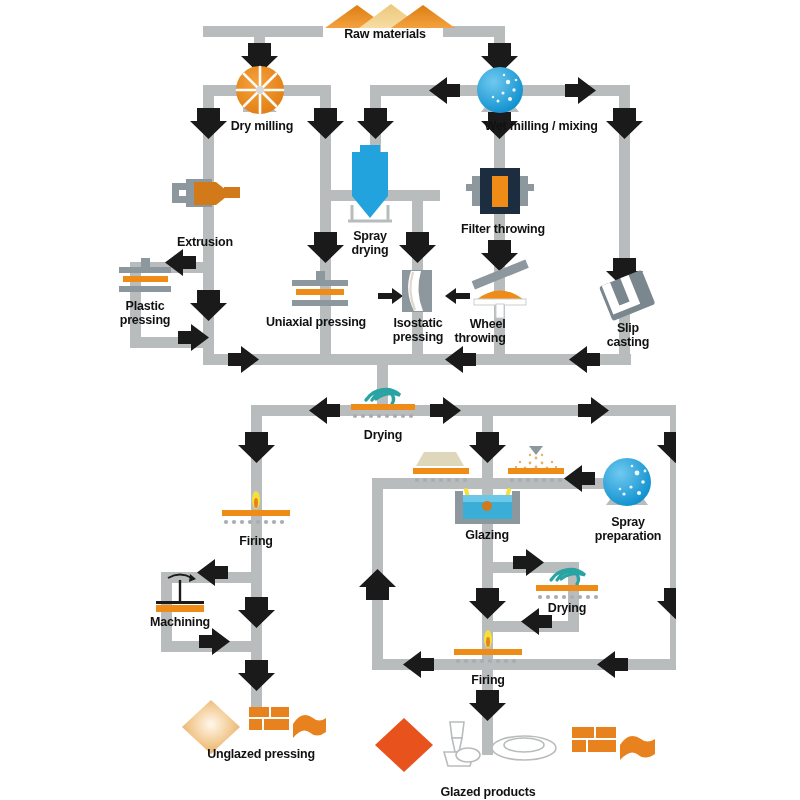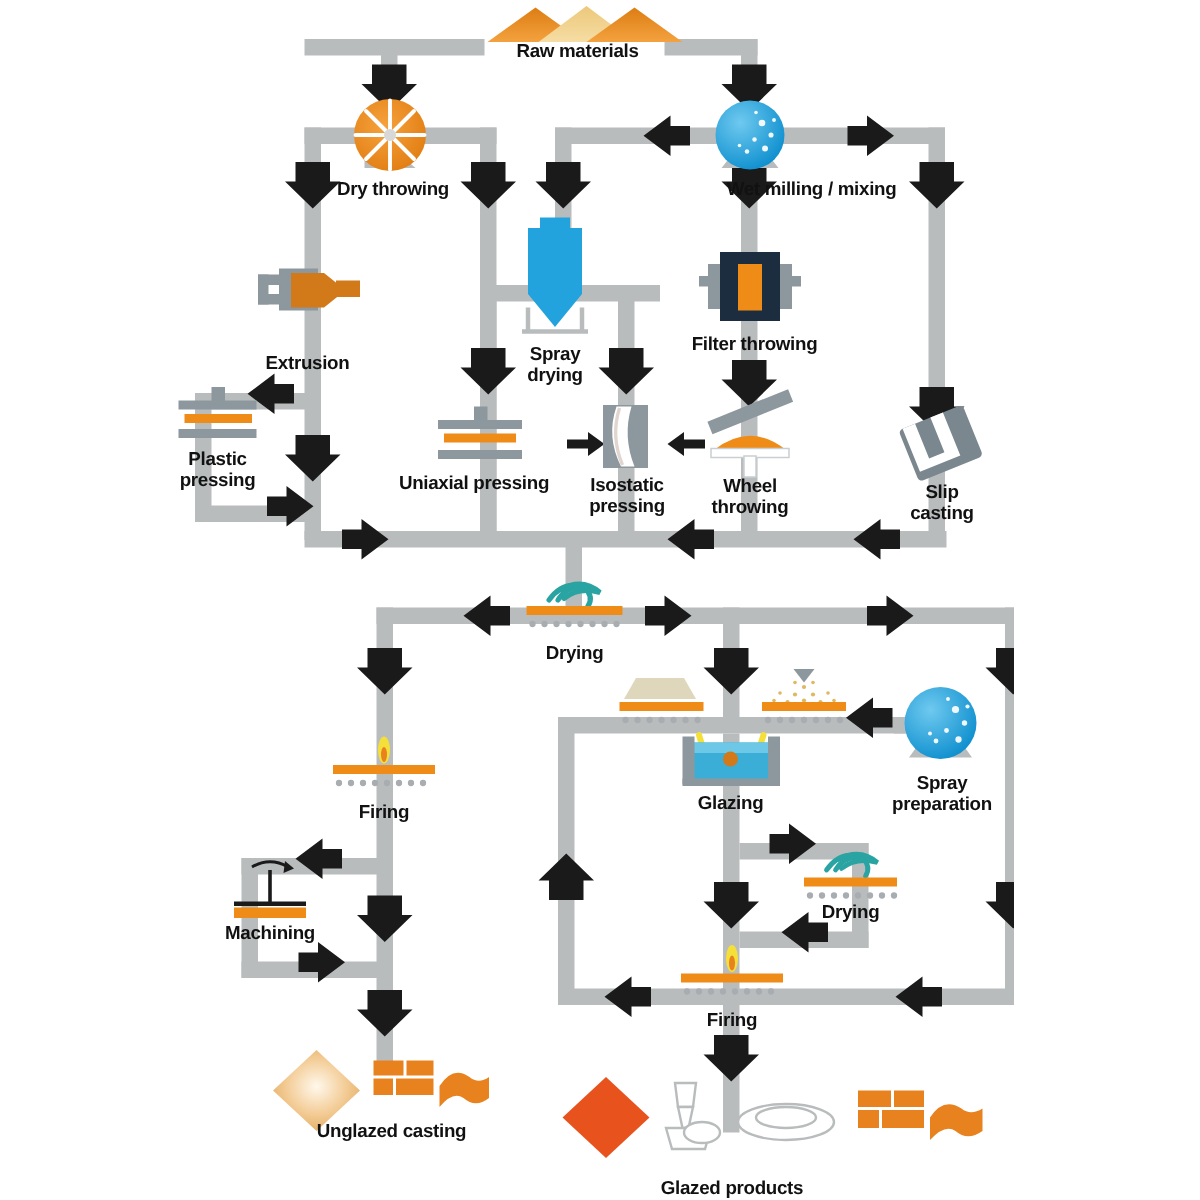--- a/index.html
+++ b/index.html
@@ -467,38 +467,38 @@
         <rect x="572" y="727" width="22" height="11"></rect>
         <rect x="596" y="727" width="20" height="11"></rect>
         <rect x="572" y="740" width="14" height="12"></rect>
         <rect x="588" y="740" width="28" height="12"></rect>
       </g>
       <path d="M620 745 q9 -14 21 -6 q6 5 14 0 l0 15 q-10 7 -18 0 q-7 -5 -17 6 Z" fill="#e8821e"></path>
     </g>
   </svg>
 
   <div class="lbl" style="left:385px;top:27px;">Raw materials</div>
-  <div class="lbl" style="left:262px;top:119px;">Dry throwing</div>
+  <div class="lbl" style="left:262px;top:119px;">Dry milling</div>
   <div class="lbl" style="left:501px;top:119px;margin-left:40px;">Wet milling / mixing</div>
   <div class="lbl" style="left:205px;top:219px;margin-top:16px;">Extrusion</div>
   <div class="lbl" style="left:370px;top:229px;">Spray
 drying</div>
   <div class="lbl" style="left:503px;top:222px;">Filter throwing</div>
   <div class="lbl" style="left:145px;top:299px;">Plastic
 pressing</div>
   <div class="lbl" style="left:316px;top:315px;">Uniaxial pressing</div>
   <div class="lbl" style="left:418px;top:316px;">Isostatic
 pressing</div>
-  <div class="lbl" style="left:500px;top:317px;">Wheel
+  <div class="lbl" style="left:480px;top:317px;text-align:right;">Wheel
 throwing</div>
   <div class="lbl" style="left:628px;top:321px;">Slip casting</div>
   <div class="lbl" style="left:383px;top:428px;">Drying</div>
   <div class="lbl" style="left:256px;top:534px;">Firing</div>
   <div class="lbl" style="left:180px;top:615px;text-align:right;">Machining</div>
   <div class="lbl" style="left:487px;top:528px;">Glazing</div>
   <div class="lbl" style="left:628px;top:515px;">Spray
 preparation</div>
   <div class="lbl" style="left:567px;top:601px;">Drying</div>
   <div class="lbl" style="left:488px;top:673px;">Firing</div>
-  <div class="lbl" style="left:261px;top:747px;">Unglazed casting</div>
+  <div class="lbl" style="left:261px;top:747px;">Unglazed pressing</div>
   <div class="lbl" style="left:488px;top:785px;">Glazed products</div>
 
 </div>
 
 </body></html>

